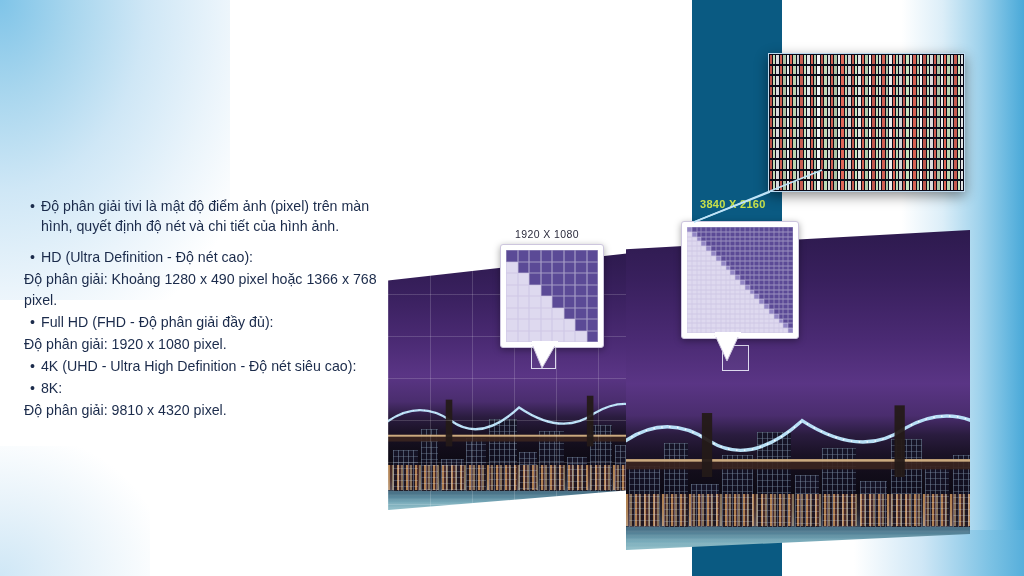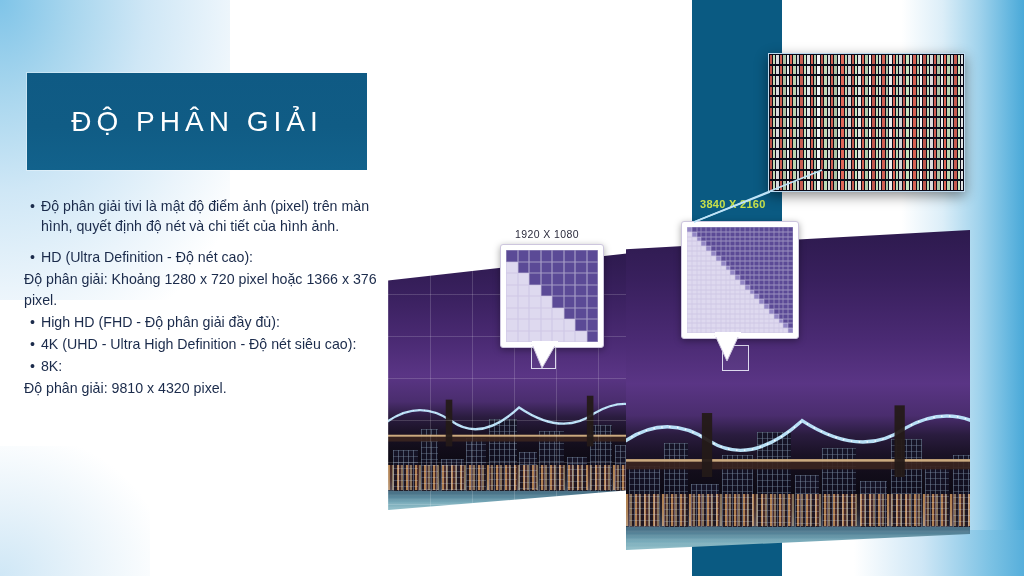--- a/index.html
+++ b/index.html
@@ -2077,38 +2077,36 @@
           <span style="background: rgb(255, 255, 255); opacity: 0.89; margin: 0px 0.5px;"></span>
         </div>
       </div>
     </div>
 
   <svg class="leaders" viewBox="0 0 180 80">
     <line x1="4" y1="72" x2="80" y2="42" stroke="#bfe3f7" stroke-width="1.6"></line>
     <line x1="4" y1="72" x2="132" y2="20" stroke="#bfe3f7" stroke-width="1.6"></line>
   </svg>
 
-  <div class="title-box">
-    <div class="title-text">ĐỘ PHÂN GIẢI</div>
-  </div>
 
   <div class="body-col" id="body-col">
       <div class="blk gap li">
         <span class="dot">•</span>
         <span class="li-txt">Độ phân giải tivi là mật độ điểm ảnh (pixel) trên màn hình, quyết định độ nét và chi tiết của hình ảnh.</span>
       </div>
       <div class="blk li">
         <span class="dot">•</span>
         <span class="li-txt">HD (Ultra Definition - Độ nét cao):</span>
       </div>
-      <div class="blk plain">Độ phân giải: Khoảng 1280 x 720 pixel hoặc 1366 x 376 pixel.</div>
+      <div class="blk plain">Độ phân giải: Khoảng 1280 x 490 pixel hoặc 1366 x 768 pixel.</div>
       <div class="blk li">
         <span class="dot">•</span>
-        <span class="li-txt">High HD (FHD - Độ phân giải đầy đủ):</span>
-      </div>
+        <span class="li-txt">Full HD (FHD - Độ phân giải đầy đủ):</span>
+      </div>
+      <div class="blk plain">Độ phân giải: 1920 x 1080 pixel.</div>
       <div class="blk li">
         <span class="dot">•</span>
         <span class="li-txt">4K (UHD - Ultra High Definition - Độ nét siêu cao):</span>
       </div>
       <div class="blk li">
         <span class="dot">•</span>
         <span class="li-txt">8K:</span>
       </div>
       <div class="blk plain">Độ phân giải: 9810 x 4320 pixel.</div>
     </div>

